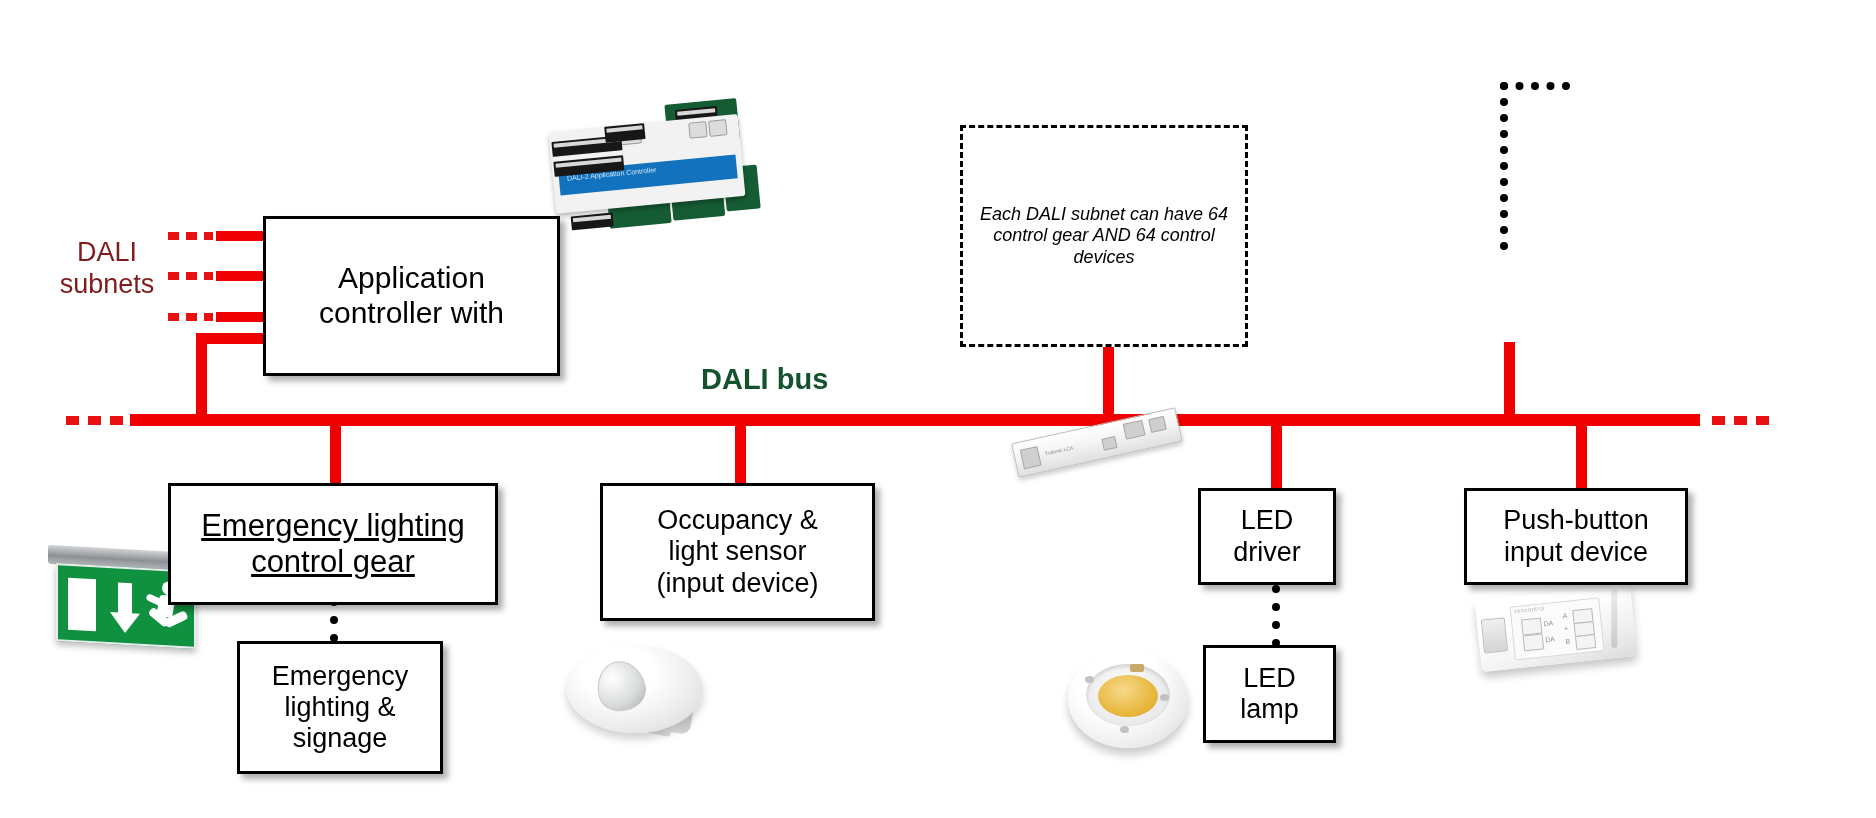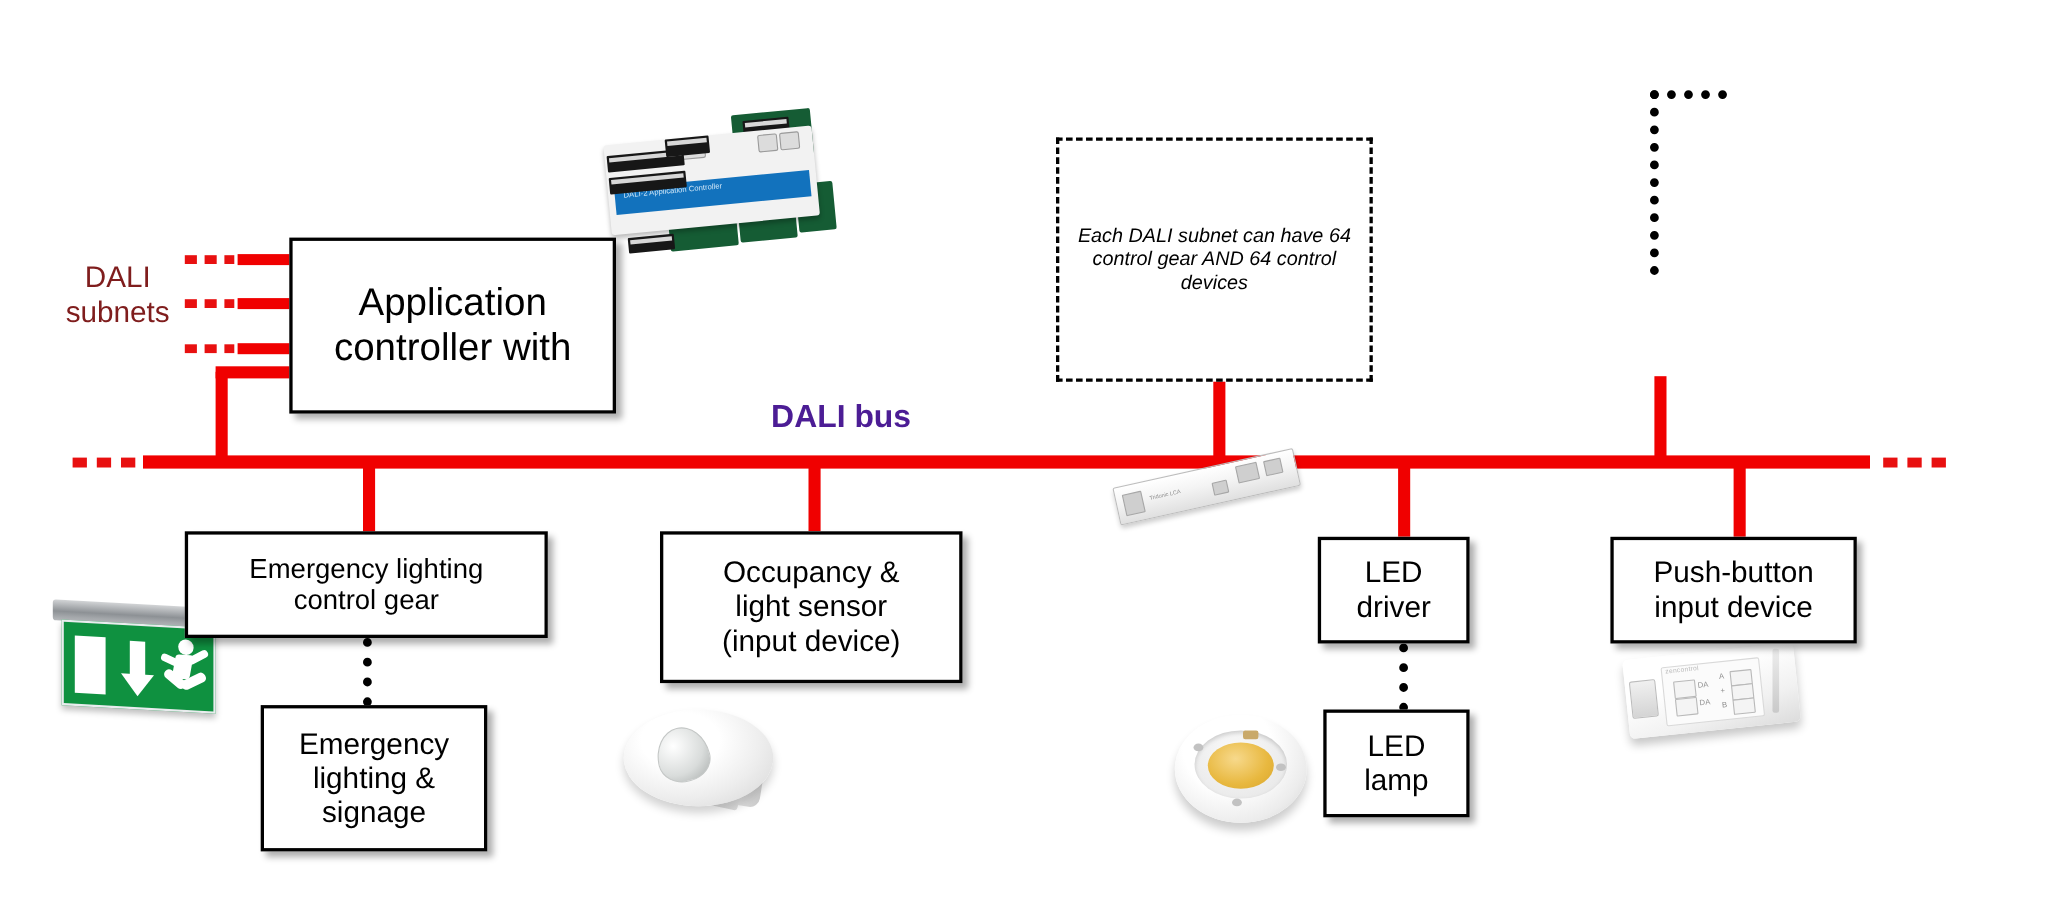--- a/index.html
+++ b/index.html
@@ -37,21 +37,21 @@
   .hbus{position:absolute;background:#f00000;z-index:3;}
   .vbus{position:absolute;background:#f00000;z-index:2;}
   .busdash{position:absolute;height:9px;width:13px;background:#e81010;z-index:3;}
 
   
   .vdot{position:absolute;width:0;border-left:8px dotted #000;z-index:4;}
   .hdot{position:absolute;height:0;border-top:8px dotted #000;z-index:4;}
 
   
   .plainlabel{position:absolute;color:#7f1d1d;text-align:center;line-height:1.18;z-index:5;}
-  .buslabel{position:absolute;color:#4c1d95;font-weight:bold;z-index:7;white-space:nowrap;}
+  .buslabel{position:absolute;color:#14532d;font-weight:bold;z-index:7;white-space:nowrap;}
 
   
   .photo{position:absolute;z-index:5;}
   .ctrl-wrap{transform:rotate(-5.5deg);}
   .ctrl-body{position:absolute;left:0;top:18px;width:190px;height:82px;background:#f2f2f2;border-radius:3px;
      box-shadow:0 3px 5px rgba(0,0,0,.28);}
   .ctrl-blue{position:absolute;left:6px;top:40px;width:178px;height:24px;background:#1272bd;}
   .ctrl-blue i{position:absolute;left:8px;top:4px;font-size:7px;color:#cfe6f7;font-style:normal;font-family:"Liberation Sans",sans-serif;white-space:nowrap;}
   .pcb{position:absolute;background:#155c34;border-radius:2px;}
   .blk{position:absolute;background:#171717;border-radius:1px;}
@@ -167,21 +167,21 @@
   <div class="busdash" style="left:168px;top:272px;width:11px;height:8px;"></div>
   <div class="busdash" style="left:186px;top:272px;width:11px;height:8px;"></div>
   <div class="busdash" style="left:204px;top:272px;width:9px;height:8px;"></div>
   <div class="hbus" style="left:216px;top:271px;width:58px;height:10px;"></div>
 
   <div class="busdash" style="left:168px;top:313px;width:11px;height:8px;"></div>
   <div class="busdash" style="left:186px;top:313px;width:11px;height:8px;"></div>
   <div class="busdash" style="left:204px;top:313px;width:9px;height:8px;"></div>
   <div class="hbus" style="left:216px;top:312px;width:58px;height:10px;"></div>
 
-  <div class="box" style="left:263px;top:216px;width:297px;height:160px;font-size:35px;">
+  <div class="box" style="left:263px;top:216px;width:297px;height:160px;font-size:30px;">
     <span>
       <span>Application</span>
       <span>controller with</span>
     </span>
   </div>
 
   <div class="callout" style="left:960px;top:125px;width:288px;height:222px;font-size:18px;">
     <span>
       <span>Each DALI</span>
       <span>subnet can have</span>
@@ -189,21 +189,21 @@
       <span>AND 64 control</span>
       <span>devices</span>
     </span>
   </div>
 
 
   <div class="hdot" style="left:1500px;top:82px;width:70px;"></div>
   <div class="vdot" style="left:1500px;top:82px;height:168px;"></div>
 
 
-  <div class="box" style="left:168px;top:483px;width:330px;height:97px;font-size:25px;">
+  <div class="box" style="left:168px;top:483px;width:330px;height:122px;font-size:31px;text-decoration:underline;">
     <span>
       <span>Emergency lighting</span>
       <span>control gear</span>
     </span>
   </div>
 
   <div class="vdot" style="left:330px;top:580px;height:62px;"></div>
 
   <div class="box" style="left:237px;top:641px;width:206px;height:133px;font-size:27px;">
     <span>

